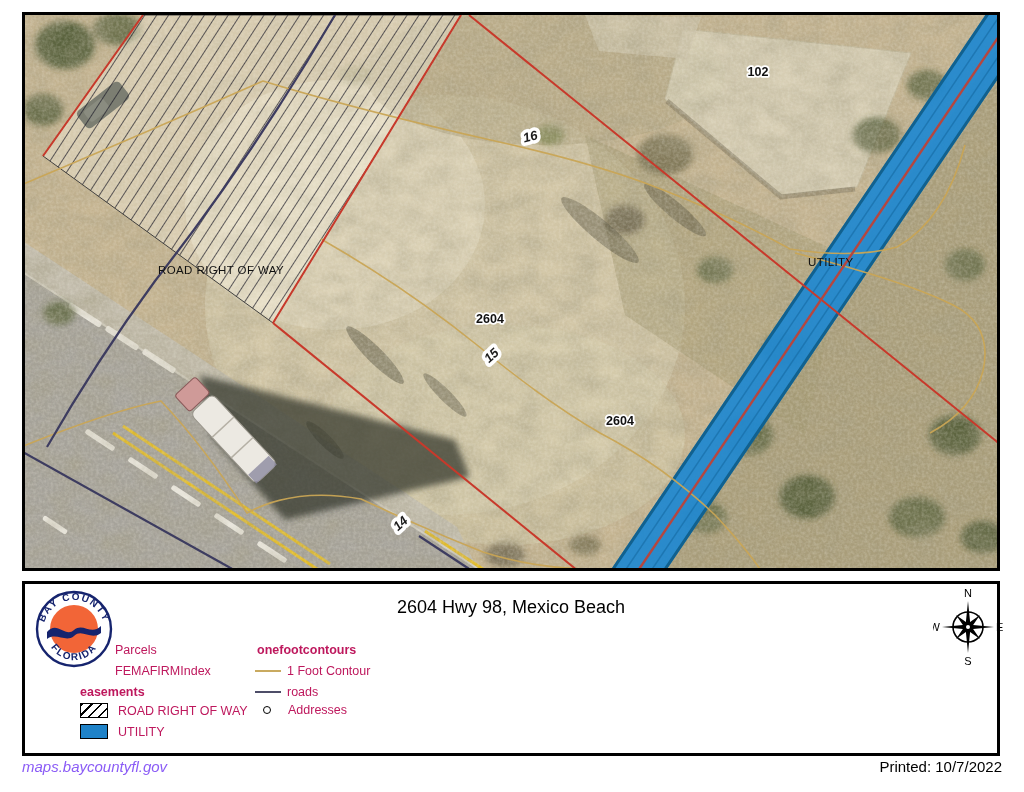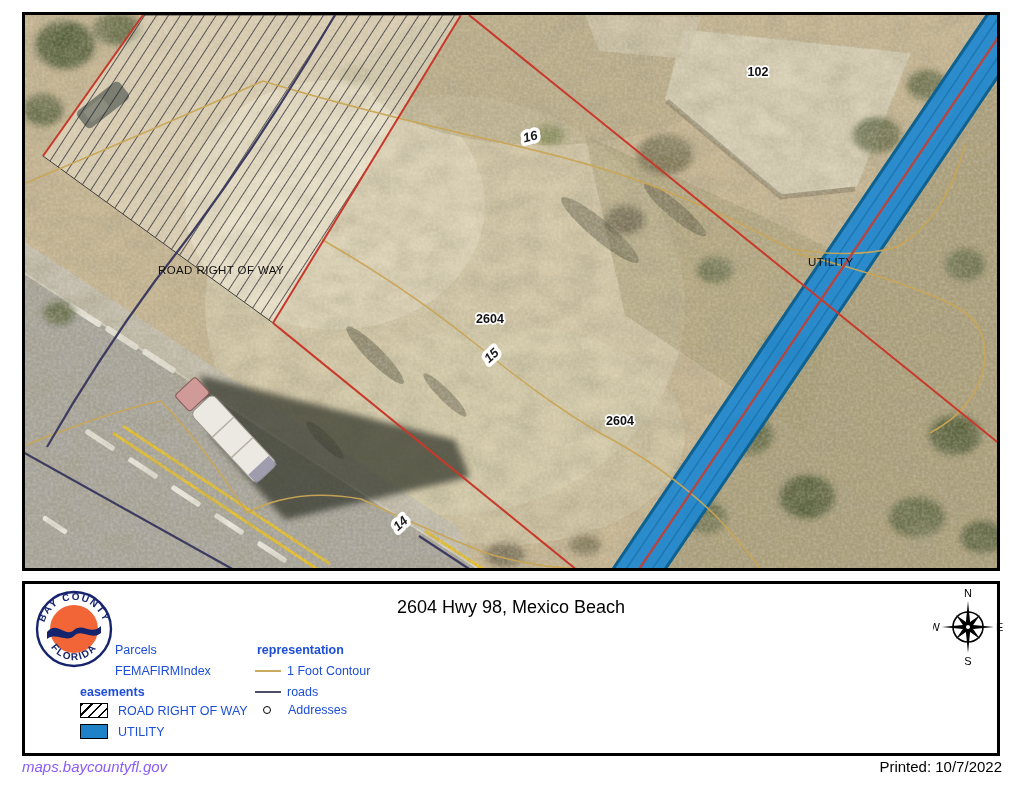--- a/index.html
+++ b/index.html
@@ -10,21 +10,21 @@
   .map-frame{position:absolute;left:22px;top:12px;width:972px;height:553px;border:3px solid #000;background:#c5b491;overflow:hidden;}
   .map-frame svg{display:block;}
   svg text{font-family:"Liberation Sans",sans-serif;}
   .gis-label{font-size:11.5px;fill:#101010;letter-spacing:.4px;}
   .num-label{font-size:12.5px;font-weight:bold;fill:#111;stroke:#fff;stroke-width:3.5px;paint-order:stroke;stroke-linejoin:round;text-anchor:middle;}
   .contour-label{font-size:13px;font-style:italic;font-weight:bold;fill:#1c1c1c;stroke:#fff;stroke-width:7px;paint-order:stroke;stroke-linejoin:round;text-anchor:middle;}
 
   
   .legend-box{position:absolute;left:22px;top:581px;width:972px;height:169px;border:3px solid #000;background:#fff;}
   .map-title{position:absolute;left:120px;right:120px;top:13px;text-align:center;font-size:18px;color:#000;}
-  .lrow{position:absolute;display:flex;align-items:center;font-size:12.5px;color:#1d4ed8;white-space:nowrap;}
+  .lrow{position:absolute;display:flex;align-items:center;font-size:12.5px;color:#be185d;white-space:nowrap;}
   .lhead{font-weight:bold;}
   .swatch{width:28px;height:15px;border:1.5px solid #000;box-sizing:border-box;margin-right:10px;flex:0 0 auto;}
   .swatch-hatch{background:repeating-linear-gradient(135deg,#000 0 1.5px,#fff 1.5px 7px);}
   .swatch-utility{background:#1e82c8;}
   .line-swatch{width:26px;height:0;margin-right:6px;flex:0 0 auto;}
   .line-tan{border-top:2.5px solid #c9aa60;}
   .line-roads{border-top:2.5px solid #4d4d68;}
   .addr-dot{width:6px;height:6px;border:1.6px solid #000;border-radius:50%;margin-right:17px;flex:0 0 auto;}
   .logo-wrap{position:absolute;left:10px;top:6px;width:78px;height:78px;}
   .compass-wrap{position:absolute;left:908px;top:2px;width:70px;height:82px;}
@@ -278,21 +278,21 @@
     <div class="lrow" style="left:55px;top:119px;">
       <span class="swatch swatch-hatch"></span>
       <span>ROAD RIGHT OF WAY</span>
     </div>
     <div class="lrow" style="left:55px;top:140px;">
       <span class="swatch swatch-utility"></span>
       <span>UTILITY</span>
     </div>
 
     <div class="lrow lhead" style="left:232px;top:59px;">
-      <span>representation</span>
+      <span>onefootcontours</span>
     </div>
     <div class="lrow" style="left:230px;top:80px;">
       <span class="line-swatch line-tan"></span>
       <span>1 Foot Contour</span>
     </div>
     <div class="lrow" style="left:230px;top:101px;">
       <span class="line-swatch line-roads"></span>
       <span>roads</span>
     </div>
     <div class="lrow" style="left:238px;top:119px;">

